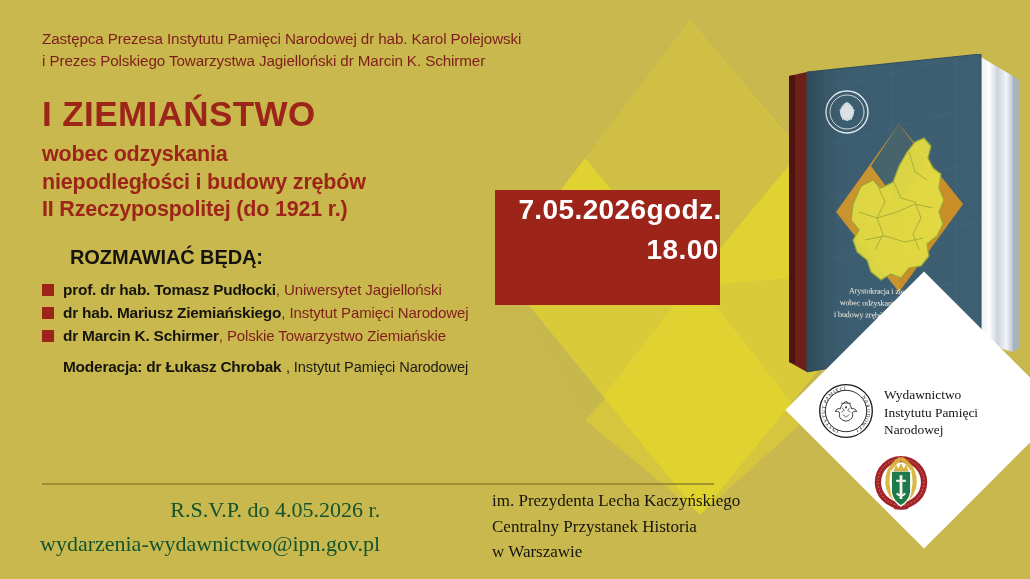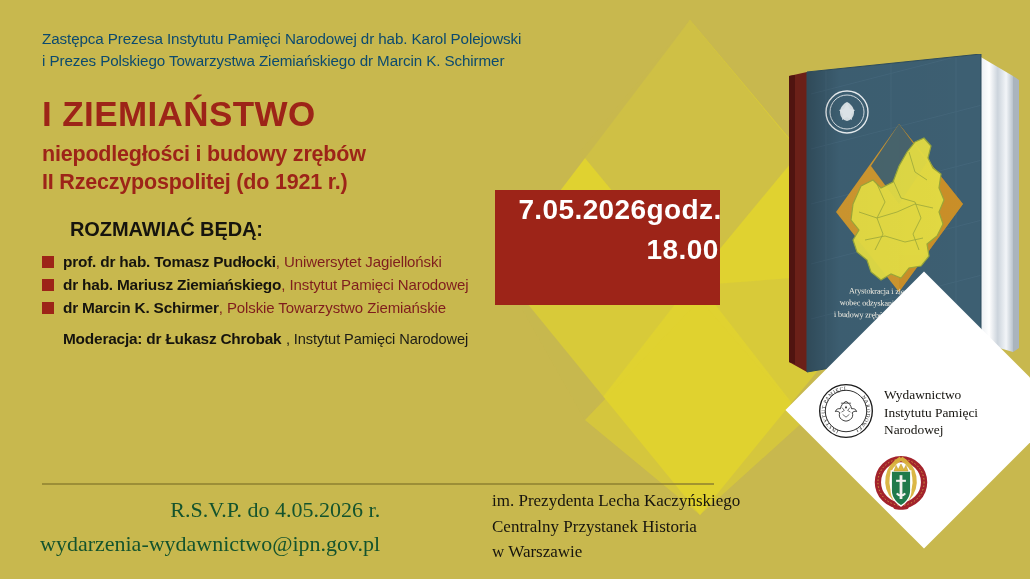--- a/index.html
+++ b/index.html
@@ -19,21 +19,21 @@
   .bg-layer { position: absolute; inset: 0; overflow: hidden; pointer-events: none; }
   .bg-svg { position: absolute; left: 0; top: 0; width: 1030px; height: 579px; }
 
   
   .content {
     position: absolute;
     left: 42px; top: 28px;
     width: 640px;
   }
   .intro {
-    color: #0c4a6e;
+    color: #7f1d1d;
     font-size: 15.2px;
     line-height: 1.42;
     letter-spacing: -0.1px;
     white-space: nowrap;
   }
   .invite {
     margin-top: 14px;
     color: #16140e;
     font-weight: bold;
     font-size: 16.4px;
@@ -218,28 +218,29 @@
 
       <polygon points="1030,0 1030,120 880,40" fill="#e0d230" opacity="0.0"></polygon>
 
       <polygon points="760,110 800,60 800,200" fill="#e0d230" opacity="0.0"></polygon>
     </svg>
   </div>
 
   <div class="content">
 
     <div class="intro">Zastępca Prezesa Instytutu Pamięci Narodowej dr hab. Karol Polejowski</div>
-    <div class="intro">i Prezes Polskiego Towarzystwa Ziemiańskiego dr Marcin K. Schirmer</div>
+    <div class="intro">i Prezes Polskiego Towarzystwa Jagielloński dr Marcin K. Schirmer</div>
 
 
     <div class="title-main">
       <div>I ZIEMIAŃSTWO</div>
     </div>
 
     <div class="title-sub">
+      <div>wobec odzyskania</div>
       <div>niepodległości i budowy zrębów</div>
       <div>II Rzeczypospolitej (do 1921 r.)</div>
     </div>
 
     <div class="speakers-head">ROZMAWIAĆ BĘDĄ:</div>
 
     <div class="speaker-list">
 
       <div class="speaker-row">
         <span class="bullet"></span>

